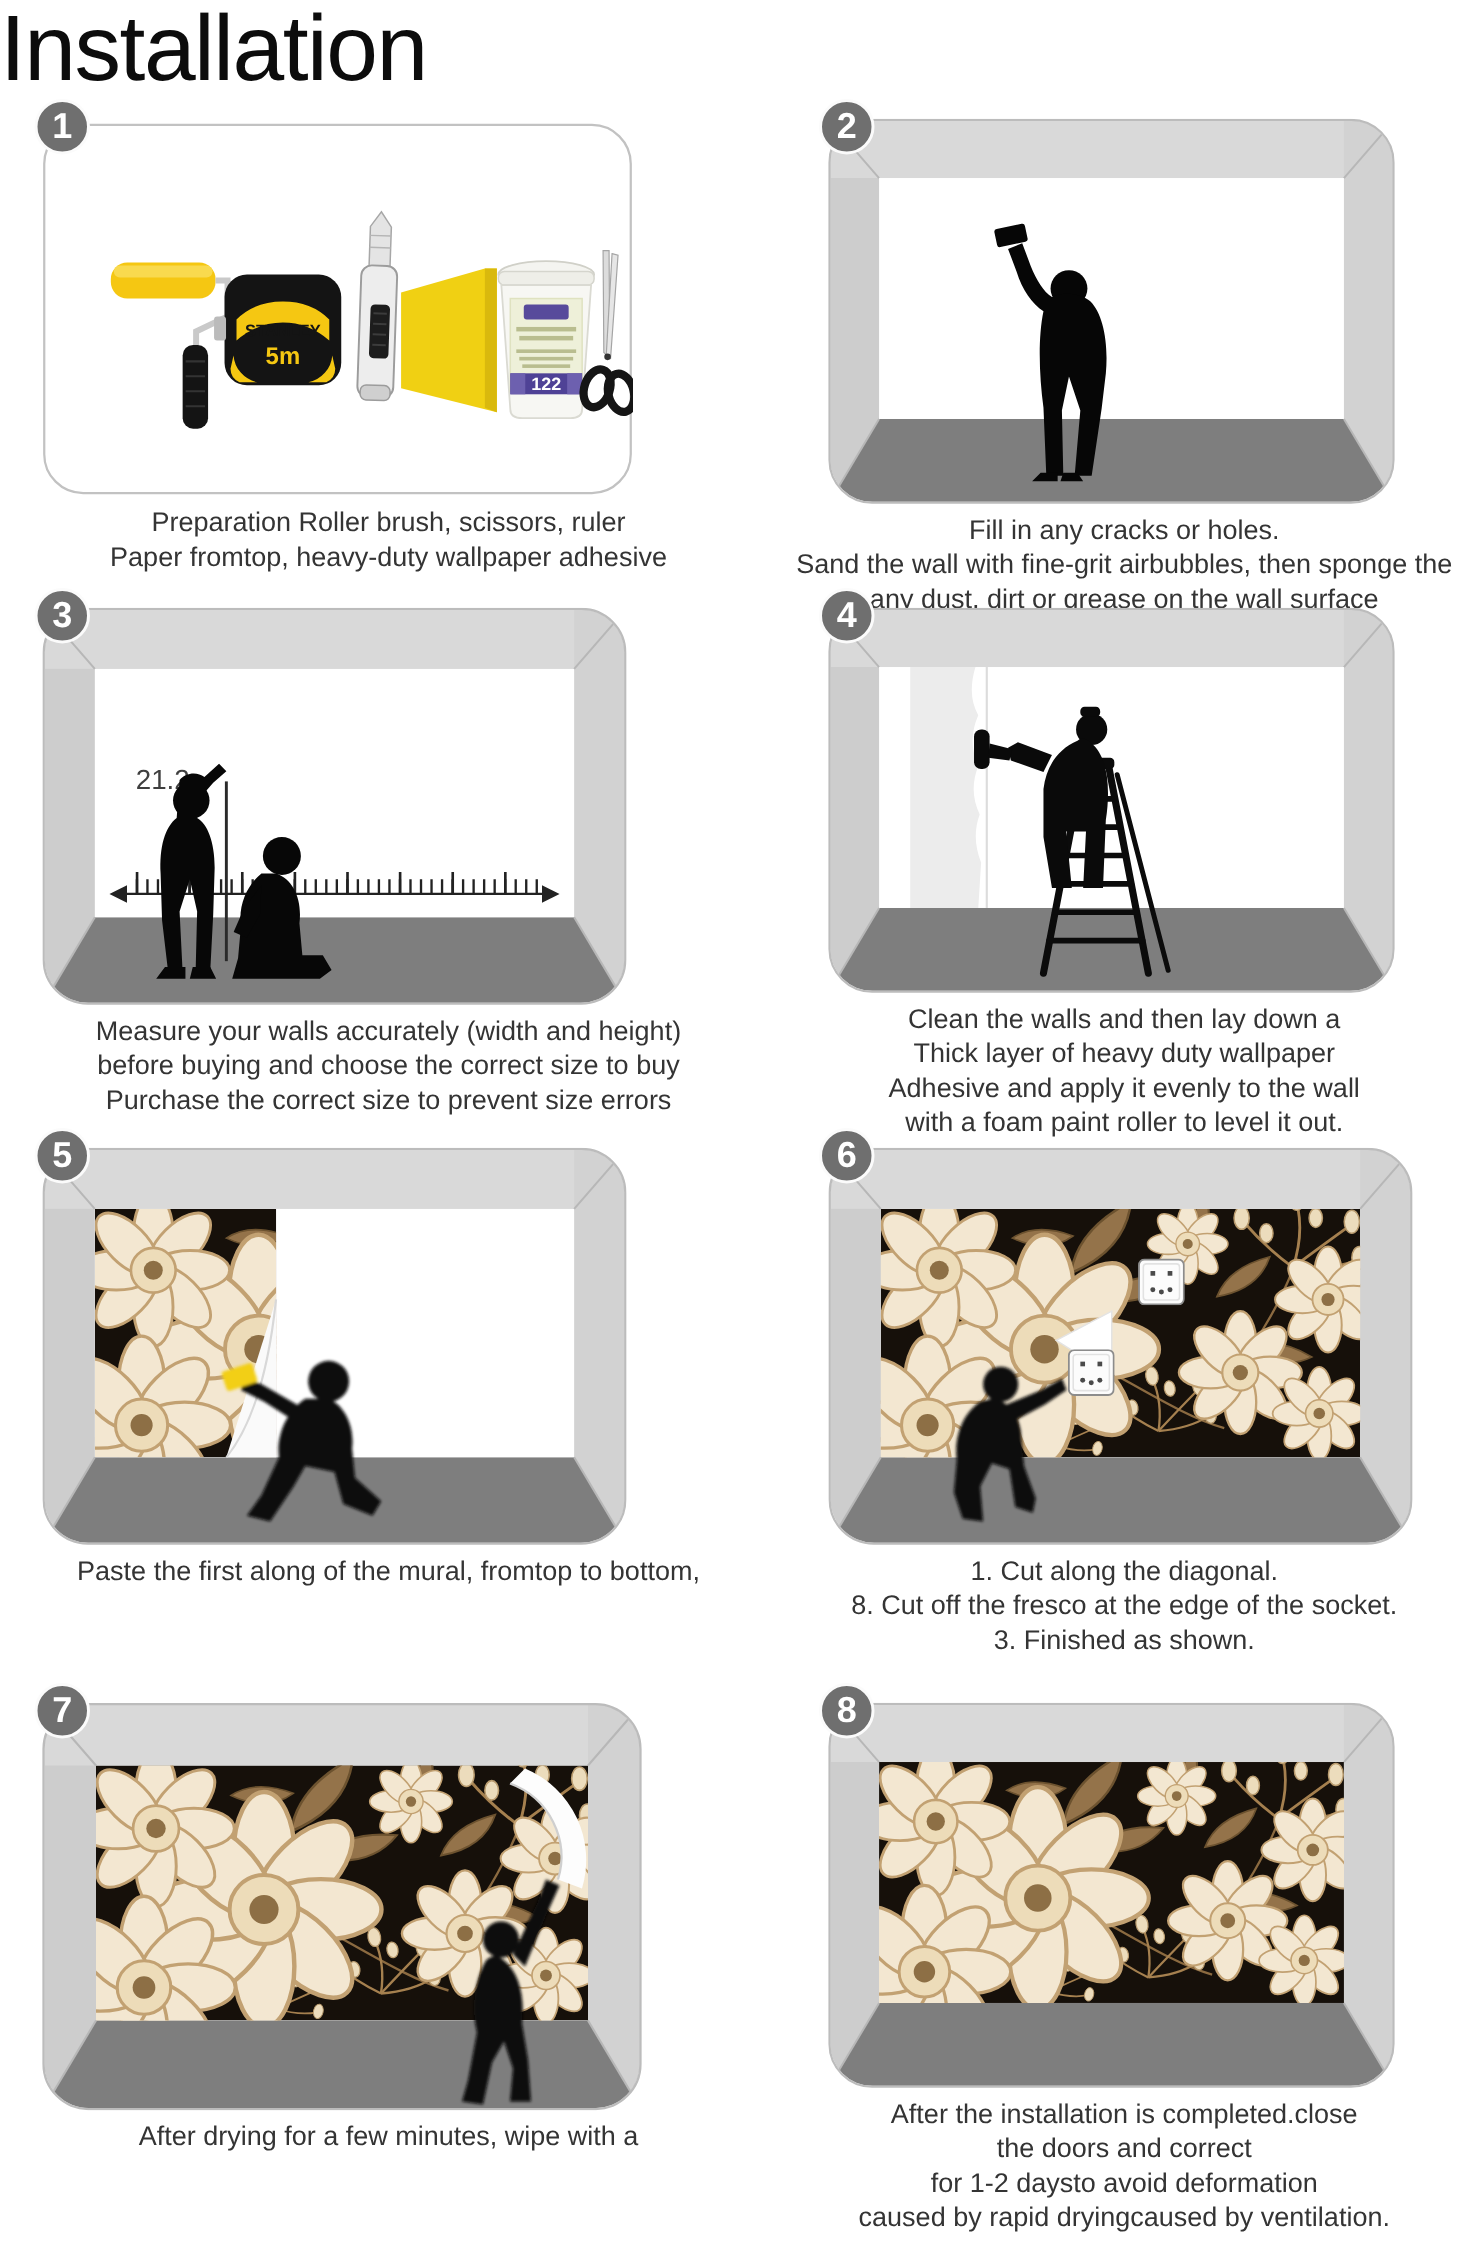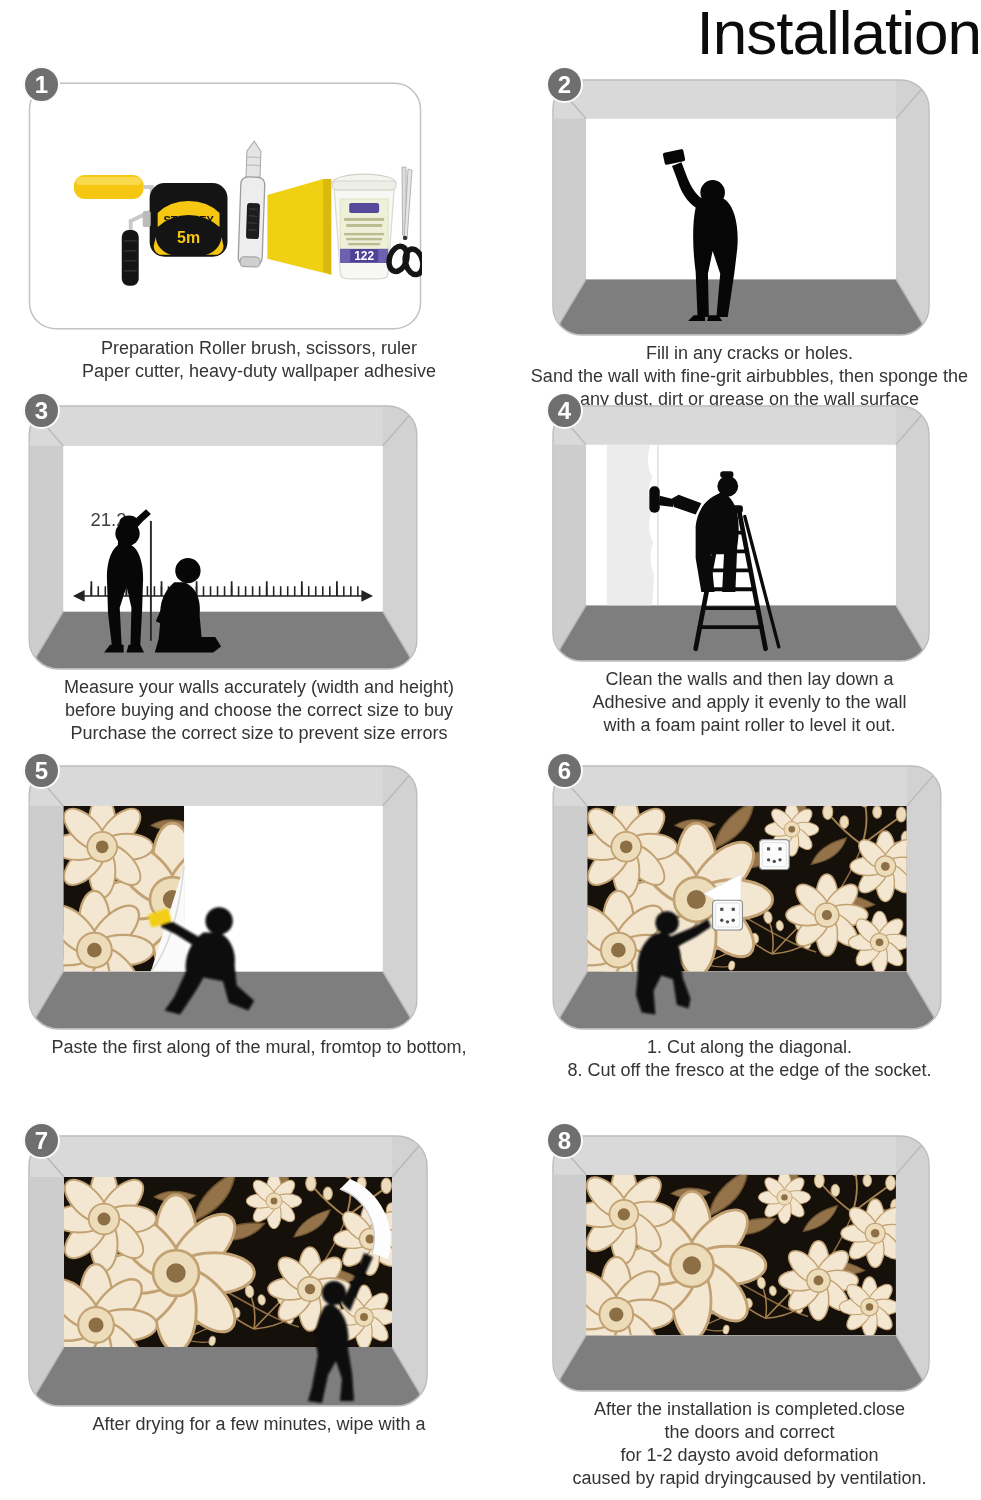--- a/index.html
+++ b/index.html
@@ -1,18 +1,18 @@
 <!DOCTYPE html>
 <html><head>
 <meta charset="utf-8">
 <style>
   html,body{margin:0;padding:0;}
   body{width:981px;height:1500px;background:#ffffff;overflow:hidden;
        font-family:"Liberation Sans",sans-serif;color:#2f2f2f;}
-  .page-title{height:66px;text-align:right;font-size:62px;line-height:66px;
+  .page-title{height:66px;text-align:left;font-size:62px;line-height:66px;
        color:#0c0c0c;letter-spacing:-1px;}
   .grid{display:grid;grid-template-columns:490px 491px;
         grid-template-rows:326px 360px 370px 372px;}
   .cell{position:relative;}
   .badge{position:absolute;top:0;width:37px;height:37px;border-radius:50%;
         background:#6f6f6f;border:2px solid #fbfbfb;box-sizing:border-box;
         color:#ffffff;font-size:24px;font-weight:bold;display:flex;
         align-items:center;justify-content:center;z-index:3;}
   .cell:nth-child(odd) .badge{left:23px;}
   .cell:nth-child(even) .badge{left:56px;}
@@ -190,21 +190,21 @@
       <g transform="translate(366,88)">
         <polygon points="9,0 13,0 13.5,72 9.5,68" fill="#dcdcdc" stroke="#a5a5a5" stroke-width="0.8"></polygon>
         <polygon points="15,2 19,3 14,72 11,72" fill="#e6e6e6" stroke="#a5a5a5" stroke-width="0.8"></polygon>
         <circle cx="12" cy="71" r="2.2" fill="#333333"></circle>
         <ellipse cx="5" cy="92" rx="8.5" ry="13" fill="none" stroke="#151515" stroke-width="5.5" transform="rotate(18 5 92)"></ellipse>
         <ellipse cx="21" cy="95" rx="8.5" ry="13" fill="none" stroke="#151515" stroke-width="5.5" transform="rotate(-14 21 95)"></ellipse>
       </g>
     </svg>
     <div class="caption">
       <div>Preparation Roller brush, scissors, ruler</div>
-      <div>Paper cutter, heavy-duty wallpaper adhesive</div>
+      <div>Paper fromtop, heavy-duty wallpaper adhesive</div>
     </div>
   </div>
 
   <div class="cell">
     <div class="badge">2</div>
     <svg class="art" width="378" height="257" viewBox="0 0 400 272">
       <use href="#wallframe"></use>
       <g fill="#060606">
         <circle cx="170" cy="120" r="13"></circle>
         <path d="M152,136 C144,131 137,121 133,108 L127,92 L137,88 L143,104 C147,114 152,122 158,126 C165,122 178,123 185,129 C194,138 198,158 196,180 L193,205 L186,252 L174,252 L178,206 L170,182 L165,206 L166,252 L154,252 L152,204 C149,182 148,155 152,136 Z"></path>
@@ -274,20 +274,21 @@
         <circle cx="186" cy="86" r="11"></circle>
         <rect x="178" y="70" width="14" height="7" rx="3"></rect>
         <path d="M176,94 C162,100 154,112 152,128 L152,162 L158,198 L172,198 L168,158 L182,158 L180,198 L194,198 L196,150 C200,124 196,104 186,96 Q180,90 176,94 Z"></path>
         <path d="M158,104 L134,95 L127,99 L129,108 L152,116 Z"></path>
         <rect x="103" y="86" width="11" height="28" rx="5"></rect>
         <path d="M114,96 L130,100 L128,108 L113,106 Z"></path>
       </g>
     </svg>
     <div class="caption">
       <div>Clean the walls and then lay down a</div>
+      <div>Thick layer of heavy duty wallpaper</div>
       <div>Adhesive and apply it evenly to the wall</div>
       <div>with a foam paint roller to level it out.</div>
     </div>
   </div>
 
   <div class="cell">
     <div class="badge">5</div>
     <svg class="art" width="390" height="265" viewBox="0 0 400 272">
       <defs>
           <clipPath id="clip5">
@@ -324,20 +325,21 @@
       <use href="#socket" x="164" y="138" width="32" height="32"></use>
       <g filter="url(#blur1)" fill="#0a0a0a">
         <circle cx="118" cy="162" r="12"></circle>
         <path d="M104,174 C92,182 86,198 88,214 L86,236 L92,254 L106,256 L104,232 L112,216 L124,220 L128,246 L140,250 L142,240 L134,218 L132,198 C132,184 122,172 112,172 Z"></path>
         <path d="M112,180 L146,166 L160,158 L163,166 L148,176 L118,192 Z"></path>
       </g>
     </svg>
     <div class="caption">
       <div>1. Cut along the diagonal.</div>
       <div>8. Cut off the fresco at the edge of the socket.</div>
+      <div>3. Finished as shown.</div>
     </div>
   </div>
 
   <div class="cell">
     <div class="badge">7</div>
     <svg class="art" width="400" height="272" viewBox="0 0 400 272">
       <use href="#wallframe"></use>
       <use href="#mural" x="36" y="42" width="328" height="170"></use>
       <path d="M312,54 A52,52 0 0 1 344,118 L360,124 A66,66 0 0 0 322,44 Z" fill="#fdfdfd"></path>
       <path d="M312,54 A52,52 0 0 1 344,118" stroke="#cfcfcf" stroke-width="1.5" fill="none"></path>

